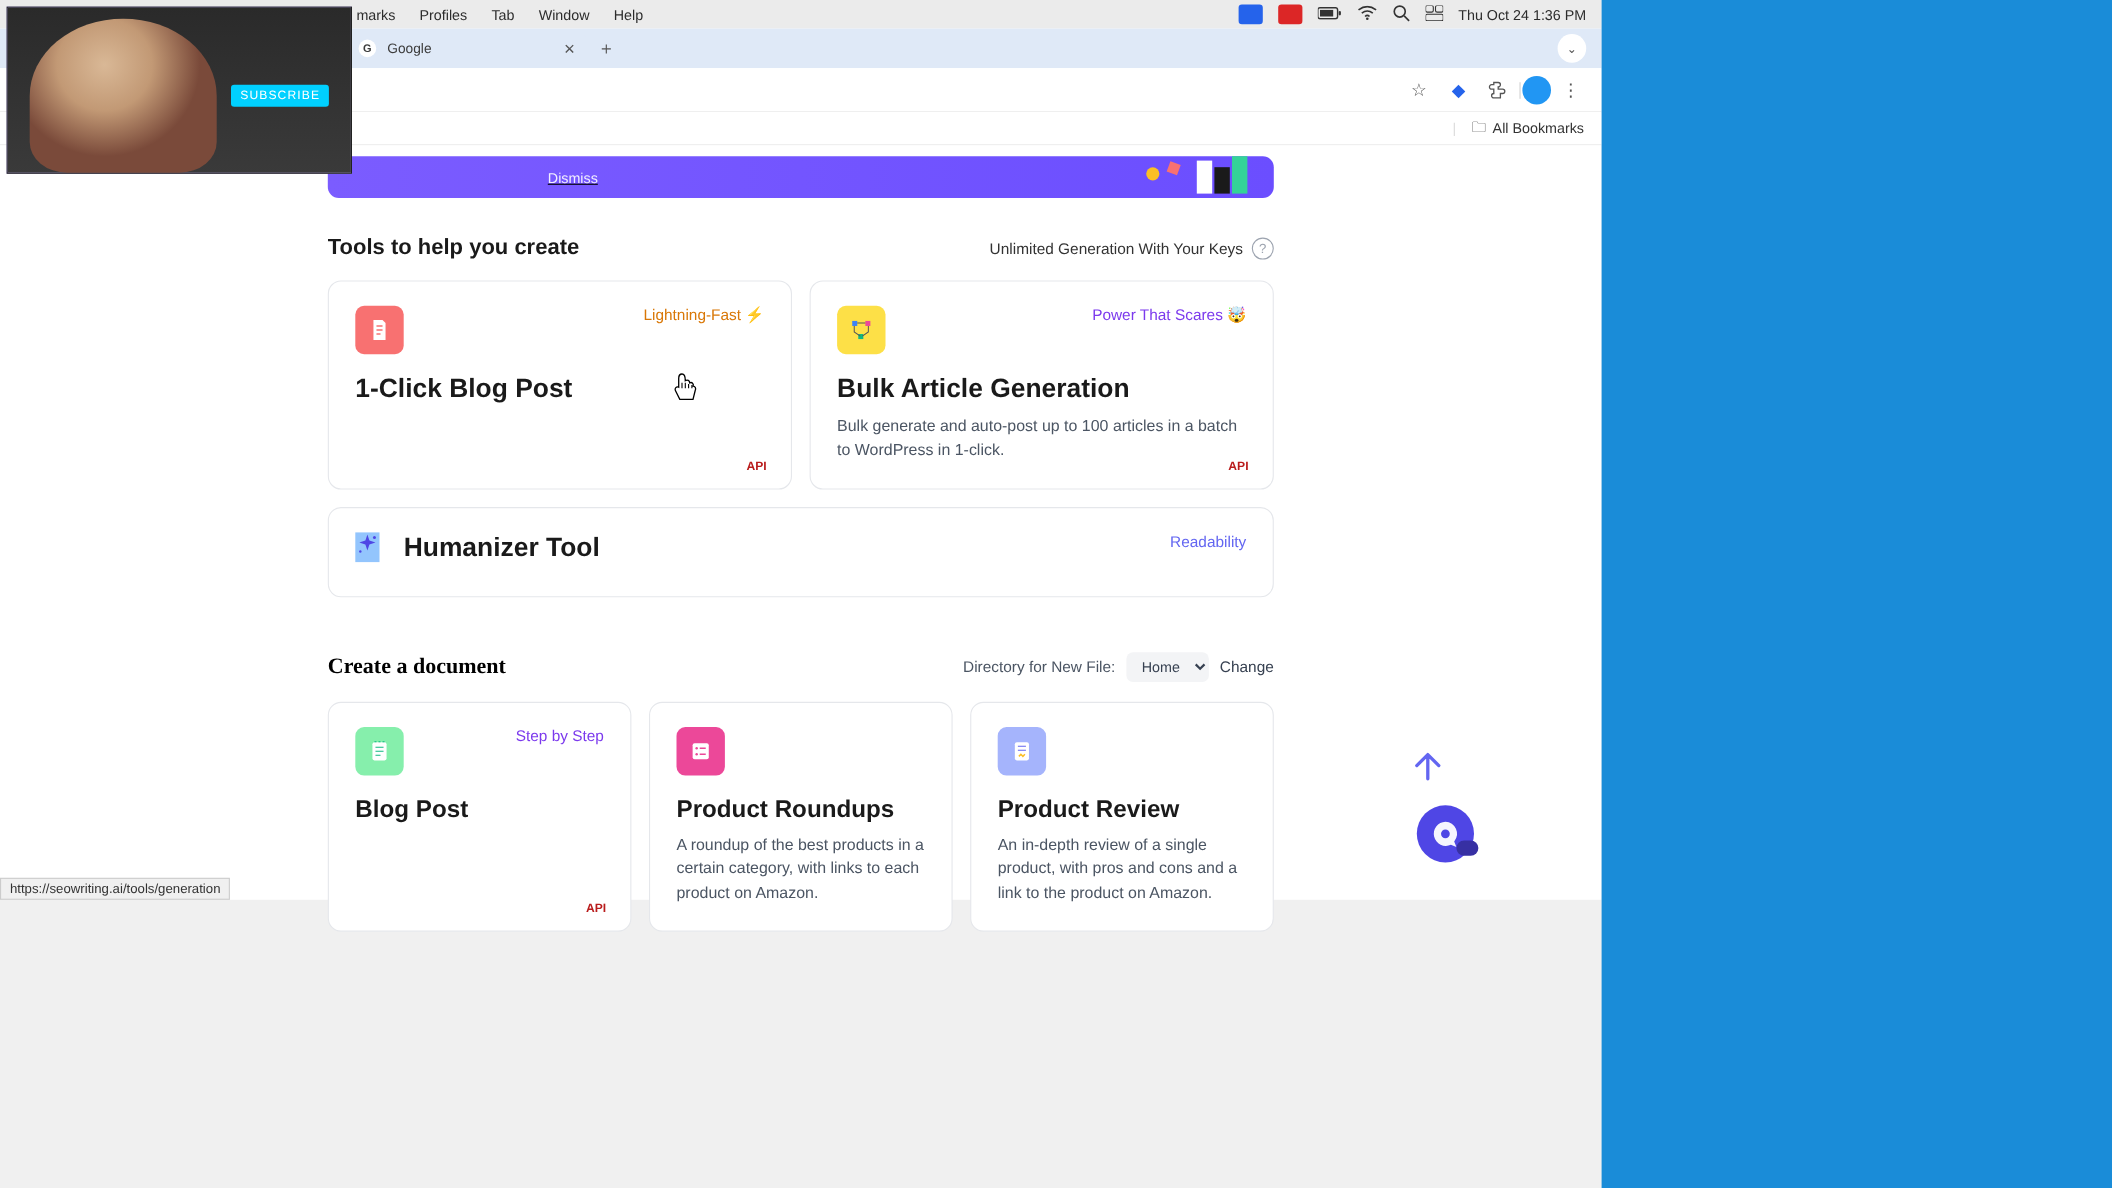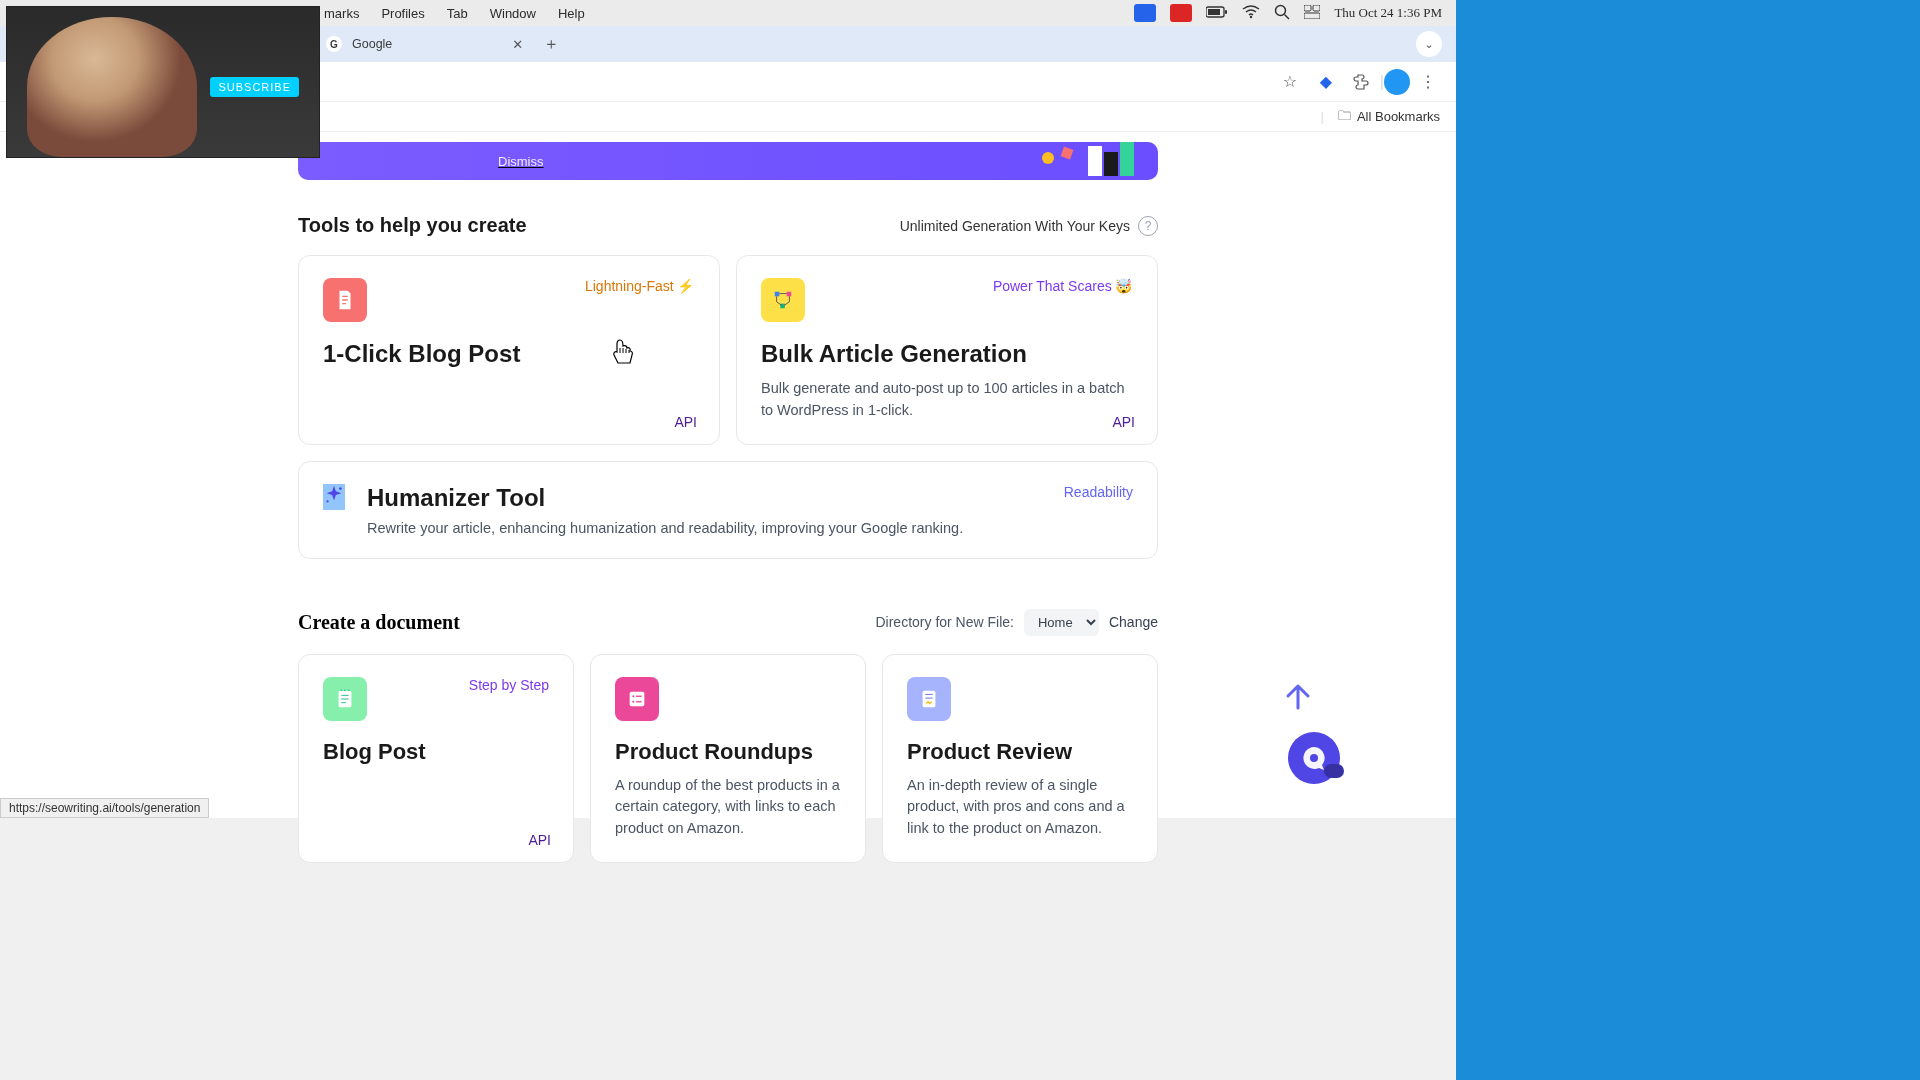--- a/index.html
+++ b/index.html
@@ -6,21 +6,21 @@
 body { background: #f0f0f0; width: 1920px; height: 1080px; overflow: hidden; position: relative; }
 
 
 .viewport { position: absolute; left: 0; top: 0; width: 1456px; height: 818px; background: #fff; }
 .right-bluebar { position: absolute; left: 1456px; top: 0; width: 464px; height: 1080px; background: #1a8cd8; }
 
 
 .menubar { height: 26px; background: #ebebeb; display: flex; align-items: center; padding: 0 14px; font-size: 13px; color: #2c2c2c; }
 .menubar .left { display: flex; gap: 22px; margin-left: 310px; }
 .menubar .right { margin-left: auto; display: flex; align-items: center; gap: 14px; }
-.menubar .clock { font-weight: 500; font-family: Liberation Serif, serif; }
+.menubar .clock { font-weight: 500; }
 .mb-colored { width: 22px; height: 18px; border-radius: 3px; }
 
 
 .tabstrip { height: 36px; background: #dfe9f7; display: flex; align-items: center; padding-left: 320px; }
 .tab { display: flex; align-items: center; gap: 10px; background: #dfe9f7; height: 32px; padding: 0 10px 0 6px; border-radius: 8px 8px 0 0; font-size: 12.5px; color: #3c3c3c; }
 .tab .favicon { width: 16px; height: 16px; border-radius: 50%; background: #fff; display:flex; align-items:center; justify-content:center; font-size:10px; font-weight:bold;}
 .tab .close { color: #555; font-size: 13px; cursor: pointer; margin-left: 110px;}
 .newtab { margin-left: 10px; color: #555; font-size: 16px; cursor: pointer; }
 .tabdrop { margin-left: auto; margin-right: 14px; width: 26px; height: 26px; border-radius: 50%; background: #fff; display:flex; align-items:center; justify-content:center; font-size:11px; color:#555; }
 
@@ -54,21 +54,21 @@
 .qmark { width:20px; height:20px; border:1.5px solid #9ca3af; border-radius:50%; display:flex; align-items:center; justify-content:center; font-size:12px; color:#9ca3af; }
 
 
 .toolgrid { display: grid; grid-template-columns: 1fr 1fr; gap: 16px; margin-bottom: 16px; }
 .card { border: 1px solid #e5e7eb; border-radius: 12px; padding: 22px 24px; background: #fff; position:relative; cursor:pointer; }
 .card .top { display:flex; align-items:flex-start; justify-content:space-between; margin-bottom: 18px; gap: 26px; }
 .card .iconbox { width: 44px; height: 44px; border-radius: 8px; display:flex; align-items:center; justify-content:center; }
 .card .tag { font-size: 14px; font-weight: 500; }
 .card h3 { font-size: 24px; font-weight: 700; color: #1a1a1a; margin-bottom: 10px; }
 .card p { font-size: 14.5px; color: #4b5563; line-height: 1.5; }
-.card .api { position:absolute; right: 22px; bottom: 14px; font-size: 14px; color: #4c1d95; font-weight:400; }
+.card .api { position:absolute; right: 22px; bottom: 14px; font-size: 11px; color: #b91c1c; font-weight:700; }
 
 .iconbox.pink { background: #f87171; }
 .iconbox.yellow { background: #fde047; }
 .iconbox.blue { background: #93c5fd; }
 .iconbox.green { background: #86efac; }
 .iconbox.magenta { background: #ec4899; }
 .iconbox.purple { background: #a5b4fc; }
 .iconbox svg { width: 22px; height: 22px; }
 
 .tag.orange { color: #d97706; }
@@ -233,21 +233,20 @@
     <div class="wide-card">
       <div class="iconbox blue">
         <svg viewBox="0 0 24 24">
             <path d="M12 2l2 6 6 2-6 2-2 6-2-6-6-2 6-2z" fill="#4f46e5"></path>
             <circle cx="19" cy="5" r="1.5" fill="#4f46e5"></circle>
             <circle cx="5" cy="19" r="1.2" fill="#4f46e5"></circle>
           </svg>
       </div>
       <div class="body">
         <h3>Humanizer Tool</h3>
-        <p>Rewrite your article, enhancing humanization and readability, improving your Google ranking.</p>
       </div>
       <span class="rtag">Readability</span>
     </div>
 
     <div class="create-head">
       <h2>Create a document</h2>
       <div class="dir">
         <span>Directory for New File:</span>
         <select>
           <option>Home</option>

